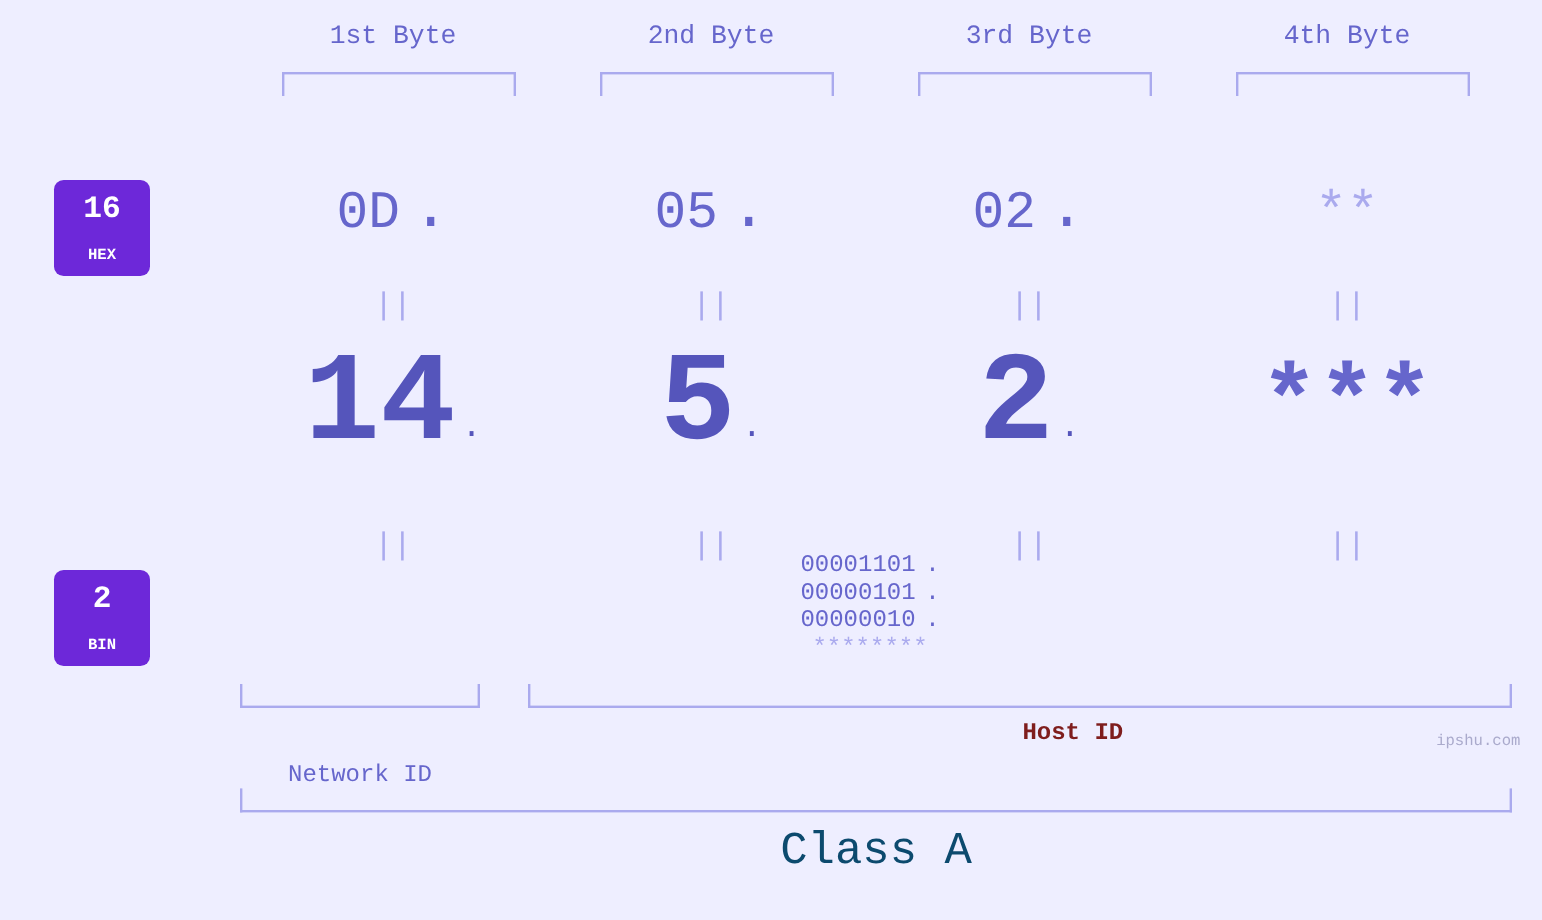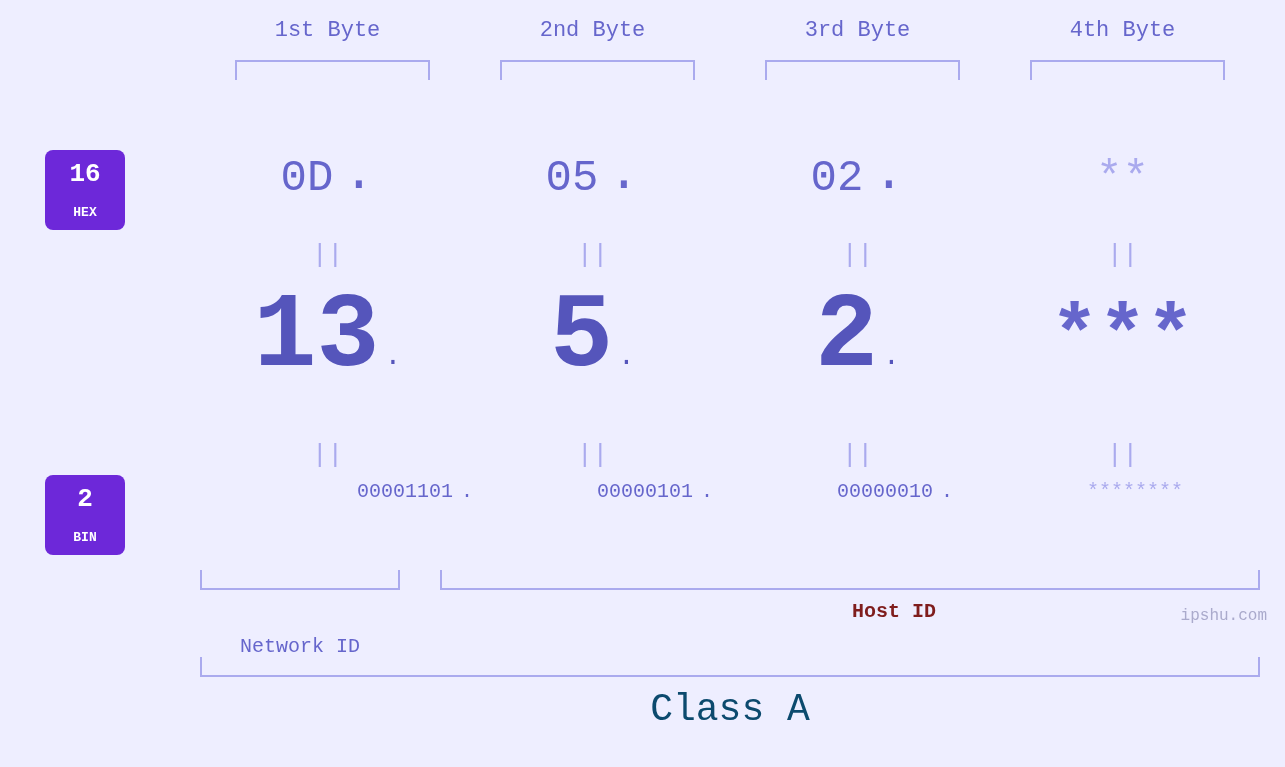--- a/index.html
+++ b/index.html
@@ -209,26 +209,27 @@
       top: 440px;
       left: 195px;
       width: 1060px;
       display: flex;
       justify-content: space-around;
     }
 
     
     .bin-row {
       position: absolute;
-      top: 480px;
-      left: 195px;
-      width: 1060px;
-      display: flex;
-      align-items: center;
-      justify-content: flex-end;
+      top: 460px;
+      left: 195px;
+      width: 1060px;
+      display: flex;
+      align-items: center;
+      justify-content: space-between;
+      flex-direction: column;
     }
 
     .bin-cell {
       display: flex;
       align-items: center;
       justify-content: center;
       width: 240px;
     }
 
     .bin-val {
@@ -321,21 +322,21 @@
       color: #0c4a6e;
       font-size: 38px;
       font-family: 'Courier New', Courier, monospace;
     }
 
     .watermark-text {
       position: absolute;
       bottom: 12px;
       right: 18px;
       color: #aaaacc;
-      font-size: 16px;
+      font-size: 13px;
       font-family: 'Courier New', Courier, monospace;
     }
   </style>
 </head>
 <body>
 
 <div class="layout">
 
   <div class="byte-labels-row">
     <div class="byte-label-item">1st Byte</div>
@@ -382,21 +383,21 @@
 
   <div class="eq-row-1">
     <div class="eq-cell">||</div>
     <div class="eq-cell">||</div>
     <div class="eq-cell">||</div>
     <div class="eq-cell">||</div>
   </div>
 
   <div class="dec-row">
     <div class="dec-cell">
-      <span class="dec-val">13</span>
+      <span class="dec-val">14</span>
       <span class="dec-dot">.</span>
     </div>
     <div class="dec-cell">
       <span class="dec-val">5</span>
       <span class="dec-dot">.</span>
     </div>
     <div class="dec-cell">
       <span class="dec-val">2</span>
       <span class="dec-dot">.</span>
     </div>

